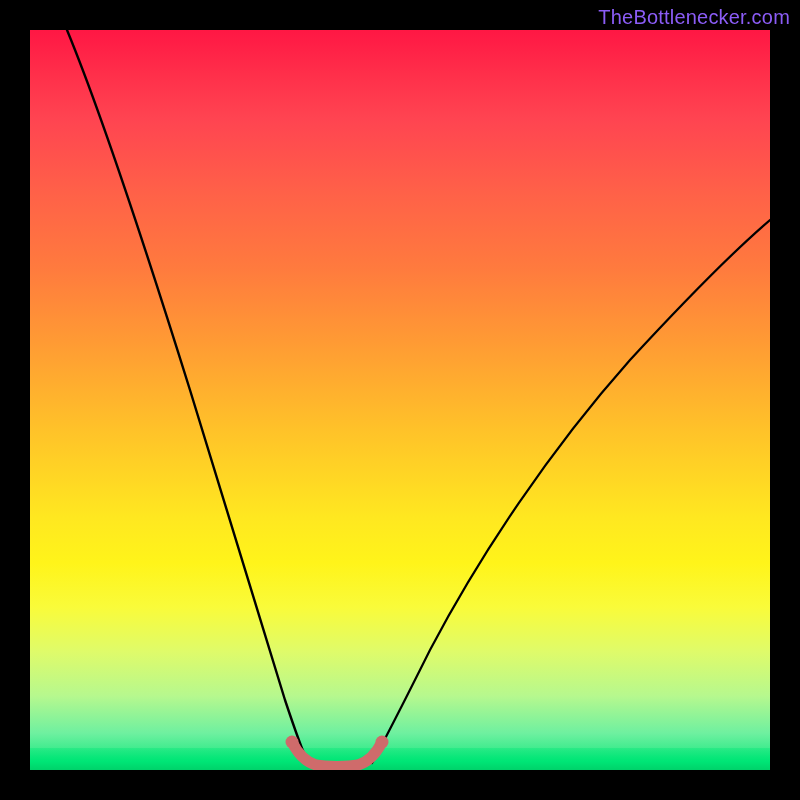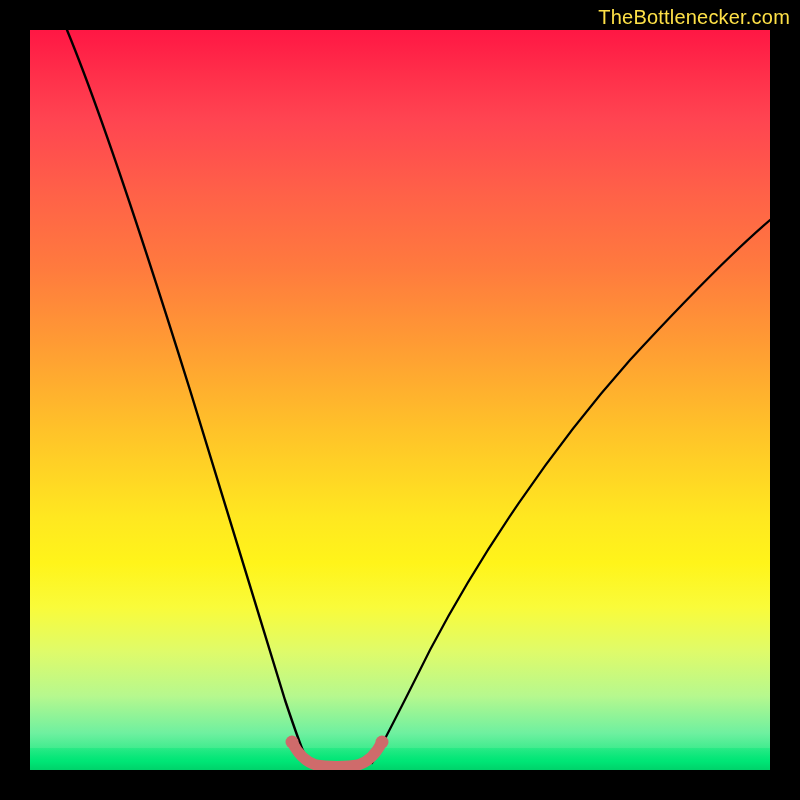--- a/index.html
+++ b/index.html
@@ -59,21 +59,21 @@
   .curve-svg {
     position: absolute;
     inset: 0;
     width: 100%;
     height: 100%;
   }
   .watermark {
     position: absolute;
     top: 6px;
     right: 10px;
-    color: #fde047;
+    color: #8b5cf6;
     font-size: 20px;
     letter-spacing: 0.2px;
     font-weight: 500;
     user-select: none;
   }
 </style>
 </head>
 <body>
 
 <div class="stage">

